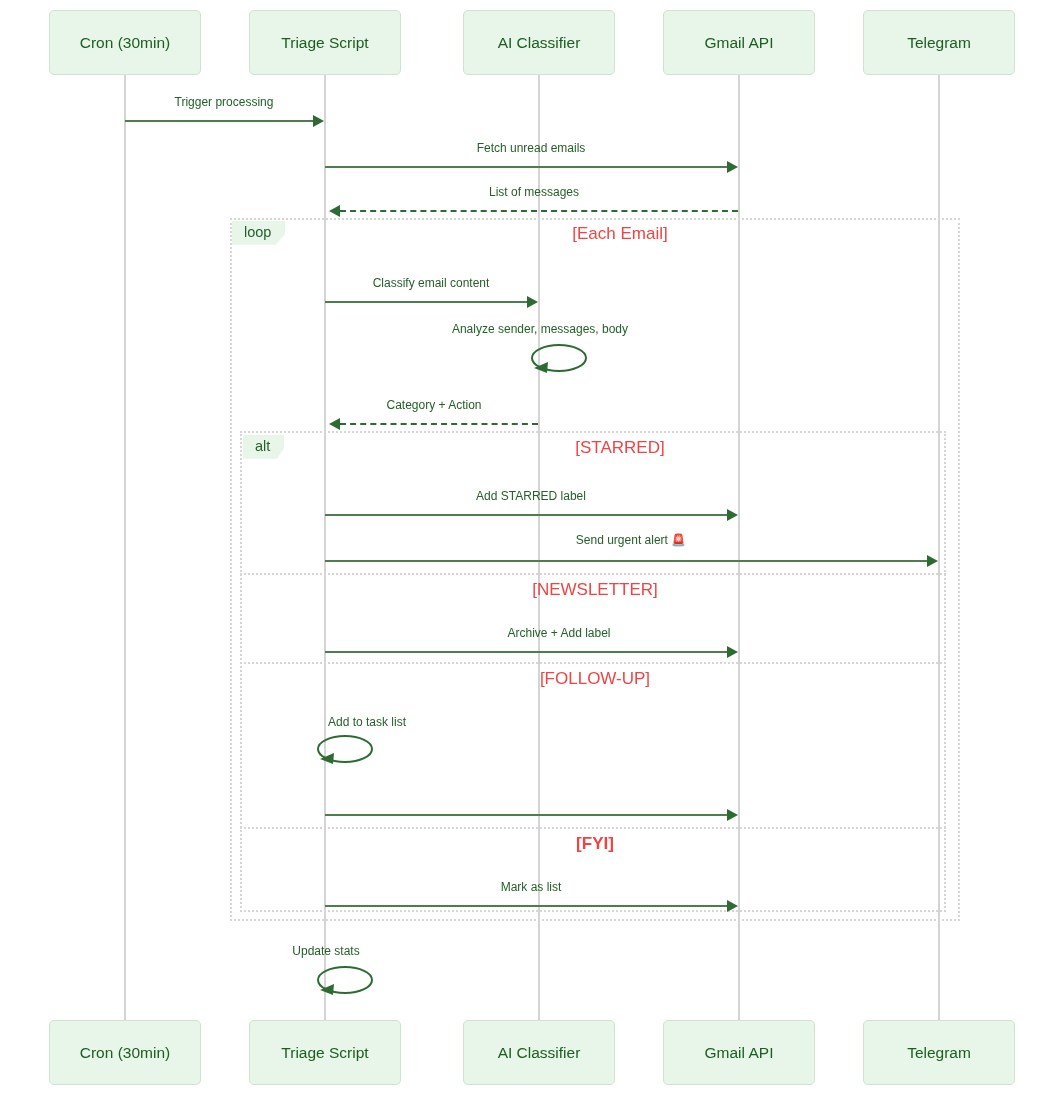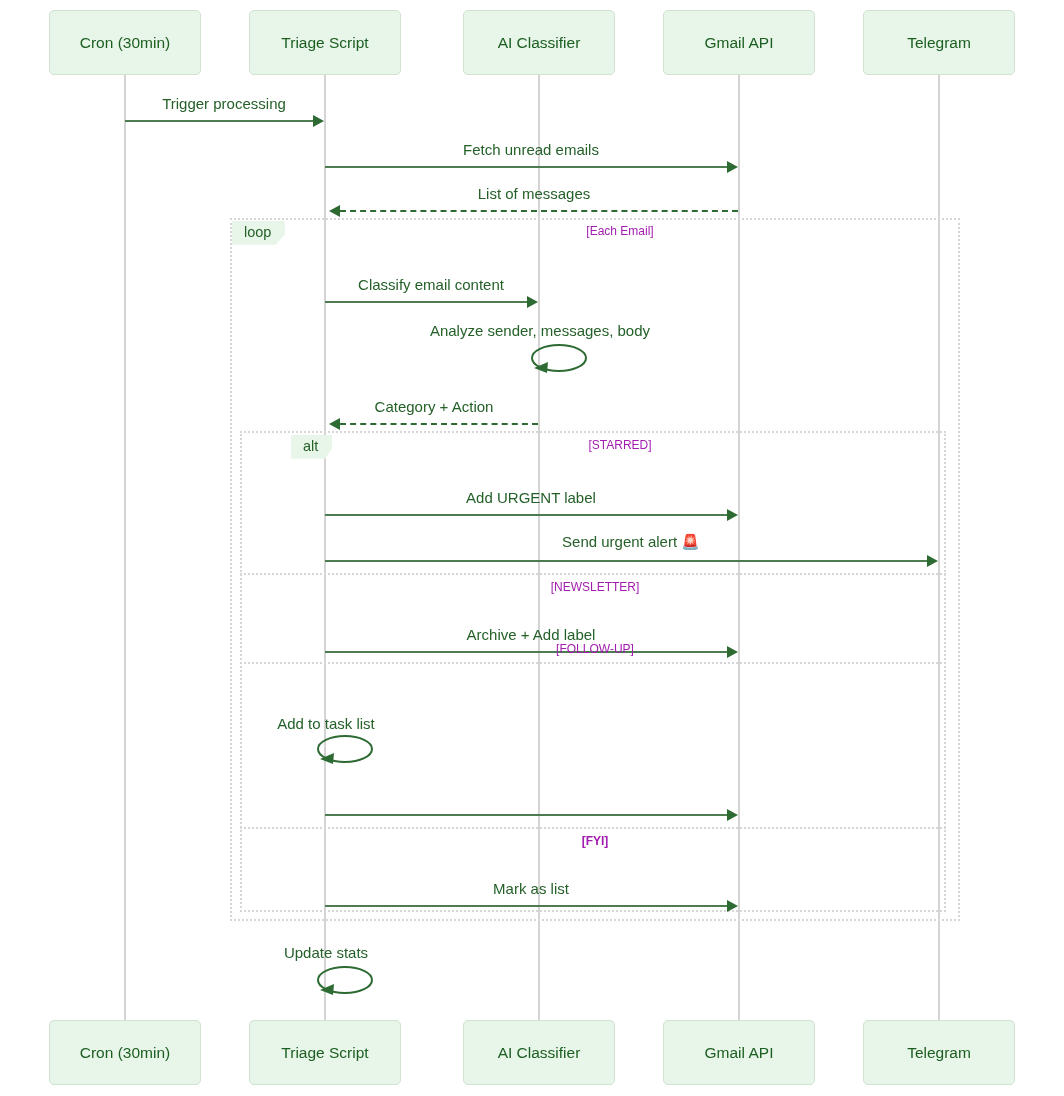--- a/index.html
+++ b/index.html
@@ -60,22 +60,22 @@
     font-size: 14.5px;
     padding: 3px 14px 4px 12px;
     line-height: 1.15;
     -webkit-clip-path: polygon(0 0, 100% 0, 100% 55%, 82% 100%, 0 100%);
     clip-path: polygon(0 0, 100% 0, 100% 55%, 82% 100%, 0 100%);
     white-space: nowrap;
     user-select: none;
   }
   .fragment-cond {
     position: absolute;
-    color: #a21caf;
-    font-size: 12px;
+    color: #ef4444;
+    font-size: 17px;
     white-space: nowrap;
     text-align: center;
     user-select: none;
   }
   
   .msg-line {
     position: absolute;
     height: 0;
     border-top: 2px solid #4d7c51;
   }
@@ -91,21 +91,21 @@
   }
   .arrow-head.right {
     border-left: 11px solid #2e6b33;
   }
   .arrow-head.left {
     border-right: 11px solid #2e6b33;
   }
   .msg-label {
     position: absolute;
     color: #256029;
-    font-size: 15px;
+    font-size: 12px;
     white-space: nowrap;
     text-align: center;
     user-select: none;
   }
   
   .self-loop {
     position: absolute;
   }
   .self-loop svg { display: block; overflow: visible; }
 </style>
@@ -162,42 +162,42 @@
       <ellipse cx="29" cy="18" rx="27" ry="13" fill="none" stroke="#2e6b33" stroke-width="2"></ellipse>
       <polygon points="18,22 4,28 17,33" fill="#2e6b33"></polygon>
     </svg>
   </div>
 
   <div class="msg-label" style="left:329px; top:398px; width:210px;">Category + Action</div>
   <div class="msg-line dashed" style="left:340px; top:423px; width:198px;"></div>
   <div class="arrow-head left" style="left:329px; top:418px;"></div>
 
   <div class="fragment" style="left:240px; top:431px; width:706px; height:481px;"></div>
-  <div class="fragment-tag" style="left:243px; top:435px;margin-left:48px;">alt</div>
+  <div class="fragment-tag" style="left:243px; top:435px;">alt</div>
   <div class="fragment-cond" style="left:430px; top:438px; width:380px;">[STARRED]</div>
 
-  <div class="msg-label" style="left:324px; top:489px; width:414px;">Add URGENT label</div>
+  <div class="msg-label" style="left:324px; top:489px; width:414px;">Add STARRED label</div>
   <div class="msg-line" style="left:325px; top:514px; width:404px;"></div>
   <div class="arrow-head right" style="left:727px; top:509px;"></div>
 
   <div class="msg-label" style="left:324px; top:533px; width:614px;">Send urgent alert 🚨</div>
   <div class="msg-line" style="left:325px; top:560px; width:604px;"></div>
   <div class="arrow-head right" style="left:927px; top:555px;"></div>
 
   <div class="fragment-divider" style="left:240px; top:573px; width:706px;"></div>
   <div class="fragment-cond" style="left:405px; top:580px; width:380px;">[NEWSLETTER]</div>
 
-  <div class="msg-label" style="left:324px; top:626px; width:414px;">Archive + Add label</div>
+  <div class="msg-label" style="left:324px; top:626px; width:414px;padding-left:28px;">Archive + Add label</div>
   <div class="msg-line" style="left:325px; top:651px; width:404px;"></div>
   <div class="arrow-head right" style="left:727px; top:646px;"></div>
 
   <div class="fragment-divider" style="left:240px; top:662px; width:706px;"></div>
-  <div class="fragment-cond" style="left:405px; top:642px; width:380px;">[FOLLOW-UP]</div>
-
-  <div class="msg-label" style="left:246px; top:715px; width:160px;">Add to task list</div>
+  <div class="fragment-cond" style="left:405px; top:669px; width:380px;">[FOLLOW-UP]</div>
+
+  <div class="msg-label" style="left:246px; top:715px; width:160px;text-align:right;">Add to task list</div>
   <div class="self-loop" style="left:316px; top:731px;">
     <svg width="70" height="44" viewBox="0 0 70 44">
       <ellipse cx="29" cy="18" rx="27" ry="13" fill="none" stroke="#2e6b33" stroke-width="2"></ellipse>
       <polygon points="18,22 4,28 17,33" fill="#2e6b33"></polygon>
     </svg>
   </div>
 
   <div class="msg-line" style="left:325px; top:814px; width:404px;"></div>
   <div class="arrow-head right" style="left:727px; top:809px;"></div>
 

